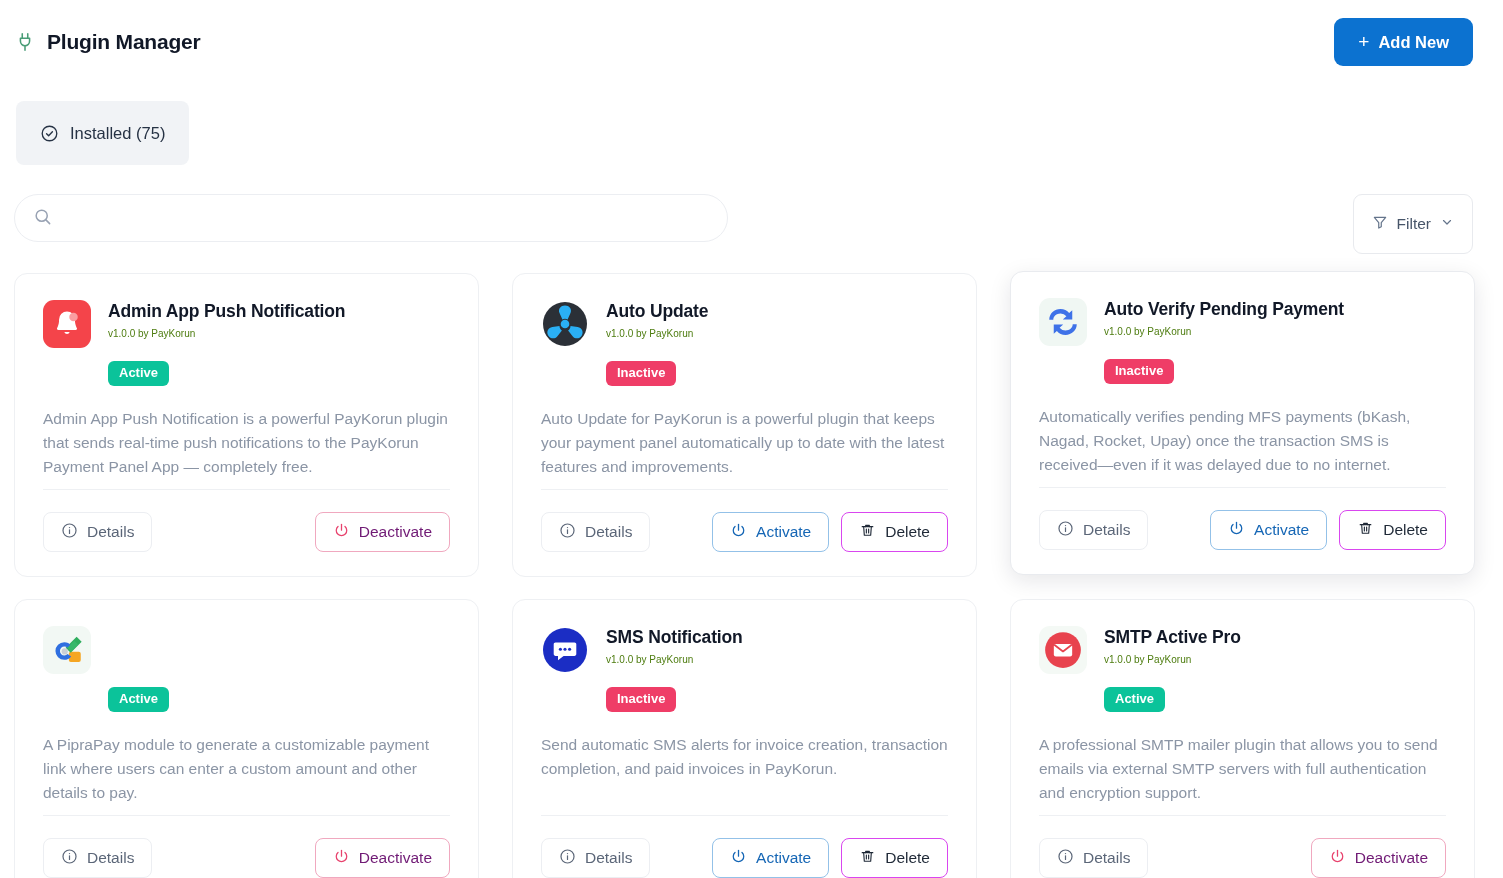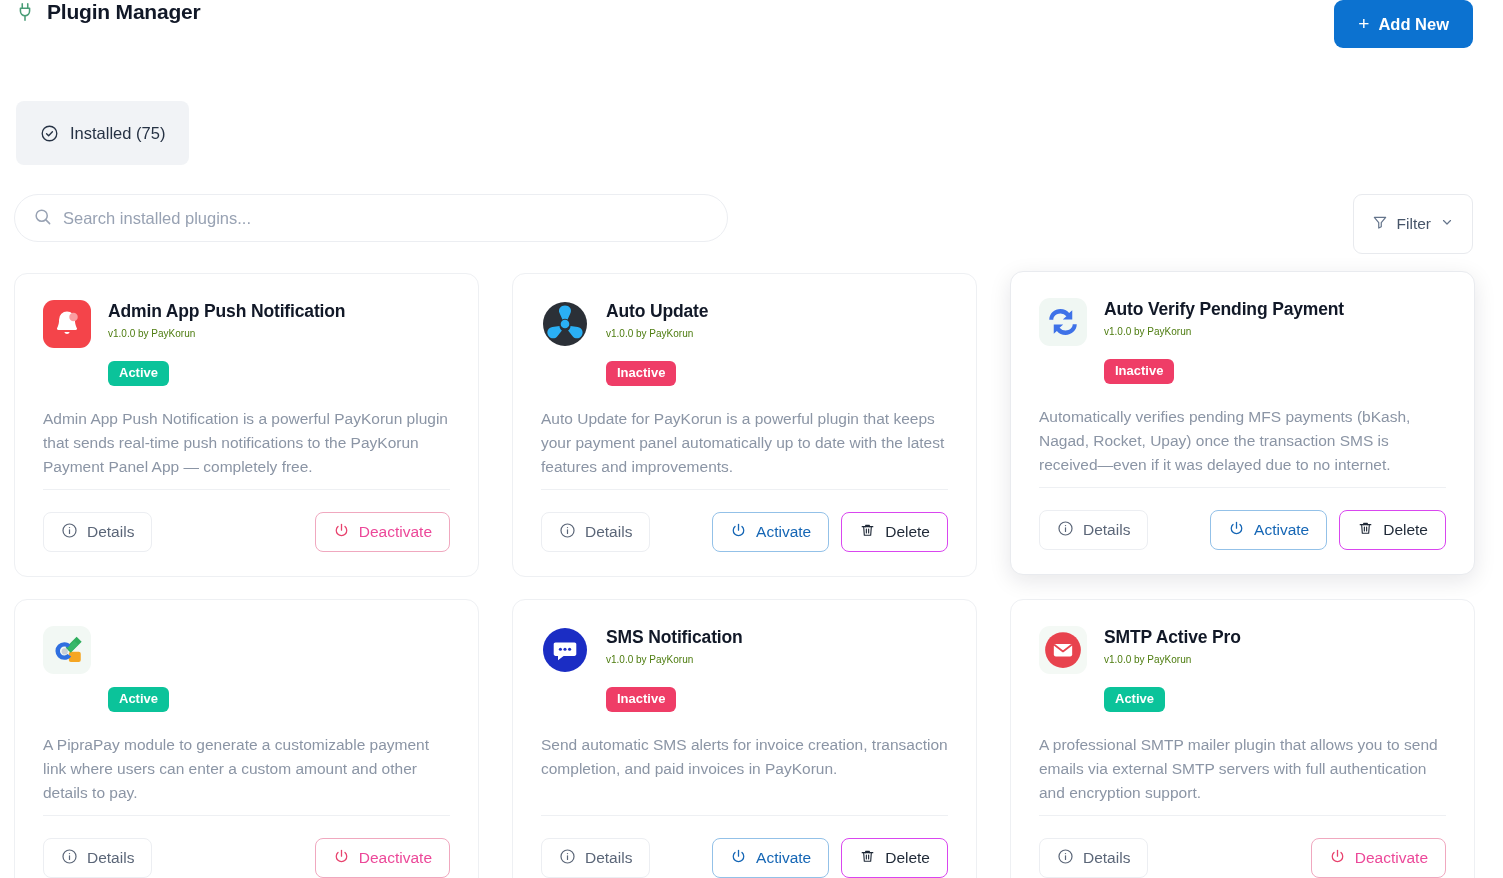--- a/index.html
+++ b/index.html
@@ -11,21 +11,21 @@
     background: #ffffff;
     font-family: "Liberation Sans", sans-serif;
     -webkit-font-smoothing: antialiased;
   }
 
   .page { position: relative; width: 1503px; height: 878px; background: #fff; }
 
   
   .header {
     position: absolute; top: 0; left: 0; right: 0; height: 84px;
-    display: flex; align-items: flex-start; padding: 0 30px 0 14px;
+    display: flex; align-items: center; padding: 0 30px 0 14px;
   }
   .title-wrap { display: flex; align-items: center; gap: 11px; }
   .plug-icon { width: 22px; height: 24px; display: block; flex: 0 0 auto; }
   .page-title { font-size: 21px; font-weight: 700; color: #111827; letter-spacing: -0.2px; }
 
   .add-new-btn {
     margin-left: auto;
     display: flex; align-items: center; justify-content: center; gap: 9px;
     height: 48px; padding: 0 24px;
     background: #0c72d0; border: none; border-radius: 9px;
@@ -123,21 +123,21 @@
   .spacer { flex: 1; }
 
   .btn {
     display: inline-flex; align-items: center; justify-content: center; gap: 9px;
     height: 40px; padding: 8px 17px; border-radius: 8px;
     font-size: 15.5px; background: #fff; cursor: pointer;
     font-family: "Liberation Sans", sans-serif; white-space: nowrap;
   }
   .btn-details { border: 1px solid #eceef2; color: #5b6678; }
   .btn-activate { border: 1px solid #93c1e8; color: #1566b5; }
-  .btn-deactivate { border: 1px solid #f0a8bf; color: #ec4899; }
+  .btn-deactivate { border: 1px solid #f0a8bf; color: #701a75; }
   .btn-delete { border: 1px solid #d946ef; color: #1f2937; justify-content: center; }
 
   svg { flex: 0 0 auto; }
 </style>
 </head>
 <body>
 
 <div class="page">
 
   <div class="header">
@@ -170,21 +170,20 @@
     </button>
   </div>
 
   <div class="search-box">
     <span>
       <svg width="19" height="19" viewBox="0 0 24 24" fill="none" stroke="#98a2b3" stroke-width="1.9" stroke-linecap="round">
         <circle cx="11" cy="11" r="7"></circle>
           <path d="M16.3 16.3L21 21"></path>
       </svg>
     </span>
-    <input type="text" placeholder="Search installed plugins..." style="">
   </div>
 
   <button class="filter-btn">
     <span>
       <svg width="16" height="16" viewBox="0 0 24 24" fill="none" stroke="#64748b" stroke-width="1.8" stroke-linecap="round" stroke-linejoin="round">
         <path d="M3.5 5h17l-6.6 7.8V19l-3.8 2v-8.2L3.5 5z"></path>
       </svg>
     </span>
     <span>Filter</span>
     <span>

